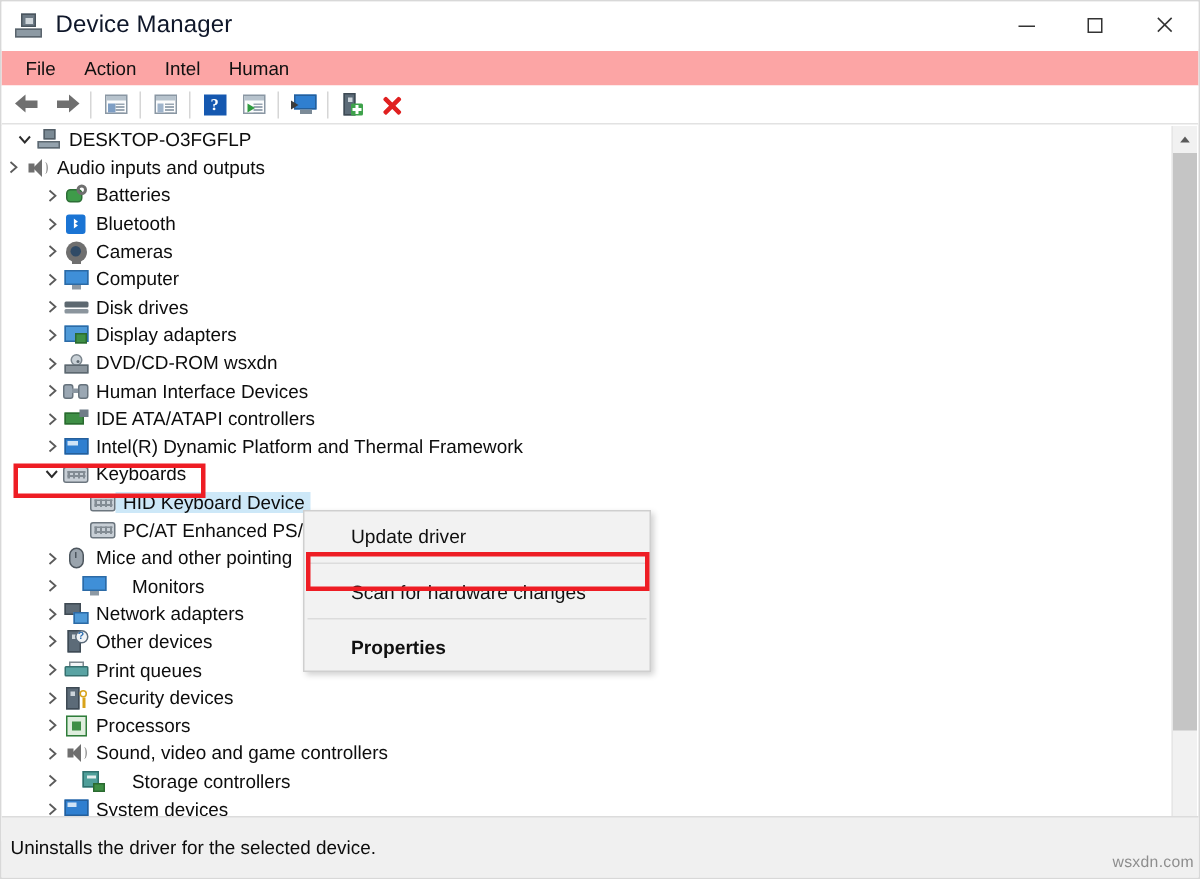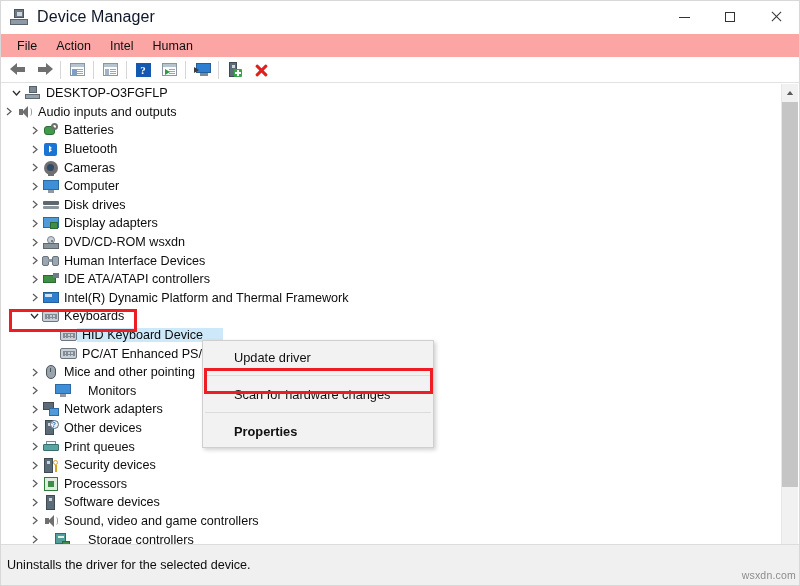--- a/index.html
+++ b/index.html
@@ -194,21 +194,21 @@
     white-space: nowrap;
   }
   .chev {
     width: 15px; flex: none;
     display: flex; align-items: center; justify-content: center;
     color: #5b5b5b; font-size: 9px;
   }
   .chev svg { display:block; }
   .ico { width: 17px; flex: none; display:flex; align-items:center; justify-content:center; }
   .lbl { padding-left: 5px; }
-  .row.sel .lbl { background: #cde8f8; padding-right: 20px; }
+  .row.sel .lbl { background: #cde8f8; padding-right: 4px; }
 
   
   .i-root { width:15px;height:14px;position:relative; }
   .i-root .b1{position:absolute;left:4px;top:0;width:8px;height:7px;background:#7b8a95;border:1px solid #545f68;box-sizing:border-box;}
   .i-root .b2{position:absolute;left:0;top:8px;width:15px;height:5px;background:#94a2ad;border:1px solid #5d6871;box-sizing:border-box;}
   .i-spk { width:14px;height:14px;position:relative; }
   .i-spk .c{position:absolute;left:1px;top:4px;width:4px;height:6px;background:#6f6f6f;}
   .i-spk .t{position:absolute;left:4px;top:1px;width:0;height:0;border-top:6px solid transparent;border-bottom:6px solid transparent;border-right:6px solid #6f6f6f;}
   .i-spk .w{position:absolute;right:0;top:3px;width:3px;height:8px;border-right:1.5px solid #9a9a9a;border-radius:50%;}
   .i-bat { width:15px;height:14px;position:relative; }
@@ -716,31 +716,20 @@
         </span>
         <span class="lbl">Processors</span>
       </div>
       <div class="row" style="padding-left: 26px;">
         <span class="chev">
           <svg width="6" height="9" viewBox="0 0 6 9">
             <path d="M1 1 L5 4.5 L1 8" fill="none" stroke="#5b5b5b" stroke-width="1.2"></path>
           </svg>
         </span>
         <span class="ico">
-          <span class="i-soft"></span>
-        </span>
-        <span class="lbl">Software devices</span>
-      </div>
-      <div class="row" style="padding-left: 26px;">
-        <span class="chev">
-          <svg width="6" height="9" viewBox="0 0 6 9">
-            <path d="M1 1 L5 4.5 L1 8" fill="none" stroke="#5b5b5b" stroke-width="1.2"></path>
-          </svg>
-        </span>
-        <span class="ico">
           <span class="i-spk">
             <span class="c"></span>
             <span class="t"></span>
             <span class="w"></span>
           </span>
         </span>
         <span class="lbl">Sound, video and game controllers</span>
       </div>
       <div class="row" style="padding-left: 26px; gap: 12px;">
         <span class="chev">

